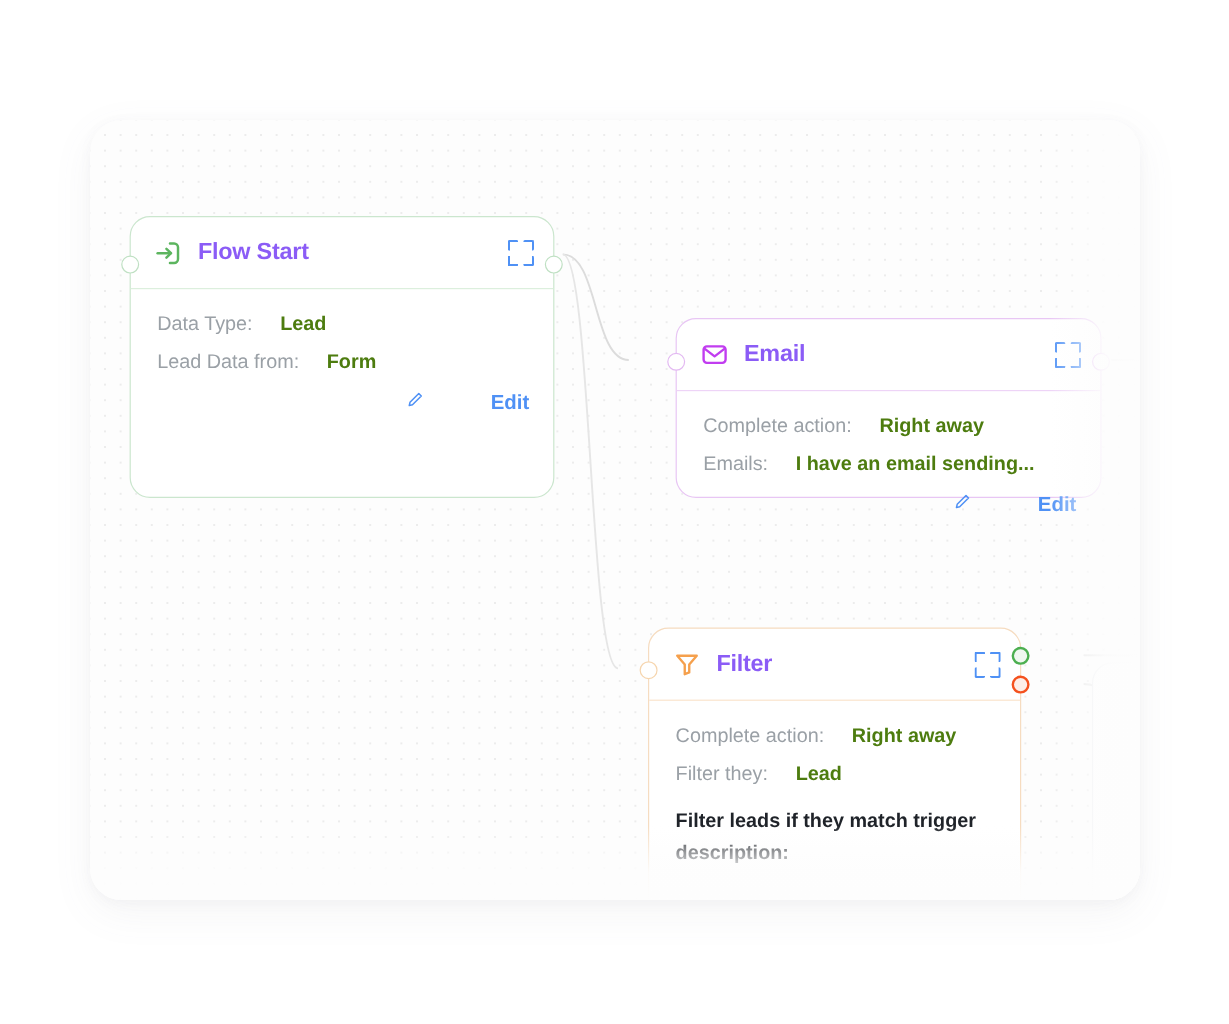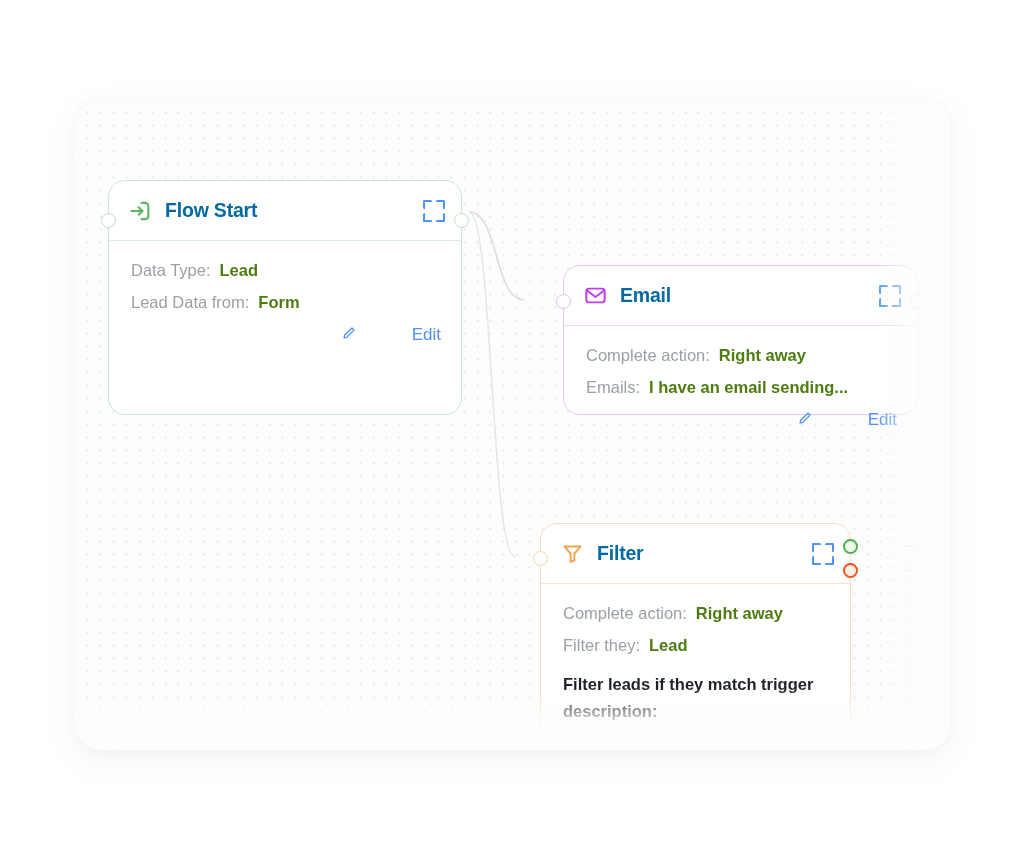--- a/index.html
+++ b/index.html
@@ -89,21 +89,21 @@
     width: 26px; height: 26px;
     flex: 0 0 26px;
     display: flex;
     align-items: center;
     justify-content: center;
     margin-right: 12px;
   }
   .node-title {
     font-size: 19.5px;
     font-weight: 700;
-    color: #0369a1;
+    color: #8b5cf6;
     letter-spacing: -0.2px;
     white-space: nowrap;
     flex: 1 1 auto;
   }
   .expand-btn {
     width: 22px; height: 22px;
     flex: 0 0 22px;
     position: relative;
     cursor: pointer;
   }
@@ -119,20 +119,21 @@
   .expand-btn i.br { right: 0; bottom: 0; border-left: none; border-top: none; }
 
   .node-body {
     padding: 20px 20px 14px 22px;
   }
   .kv {
     display: flex;
     align-items: baseline;
     margin-bottom: 13px;
     white-space: nowrap;
+    gap: 14px;
   }
   .kv .k {
     font-size: 16.5px;
     color: #9aa0a6;
     font-weight: 400;
   }
   .kv .v {
     font-size: 16.5px;
     color: #4d7c0f;
     font-weight: 700;
@@ -149,21 +150,21 @@
   .edit-row {
     display: flex;
     align-items: center;
     justify-content: flex-end;
     gap: 7px;
     margin-top: 4px;
     cursor: pointer;
   }
   .edit-row .edit-label {
     font-size: 17px;
-    font-weight: 400;
+    font-weight: 700;
     color: #4f91f5;
     margin-left: 48px;
   }
 
   
   .handle {
     position: absolute;
     width: 15px; height: 15px;
     border-radius: 50%;
     background: #ffffff;

